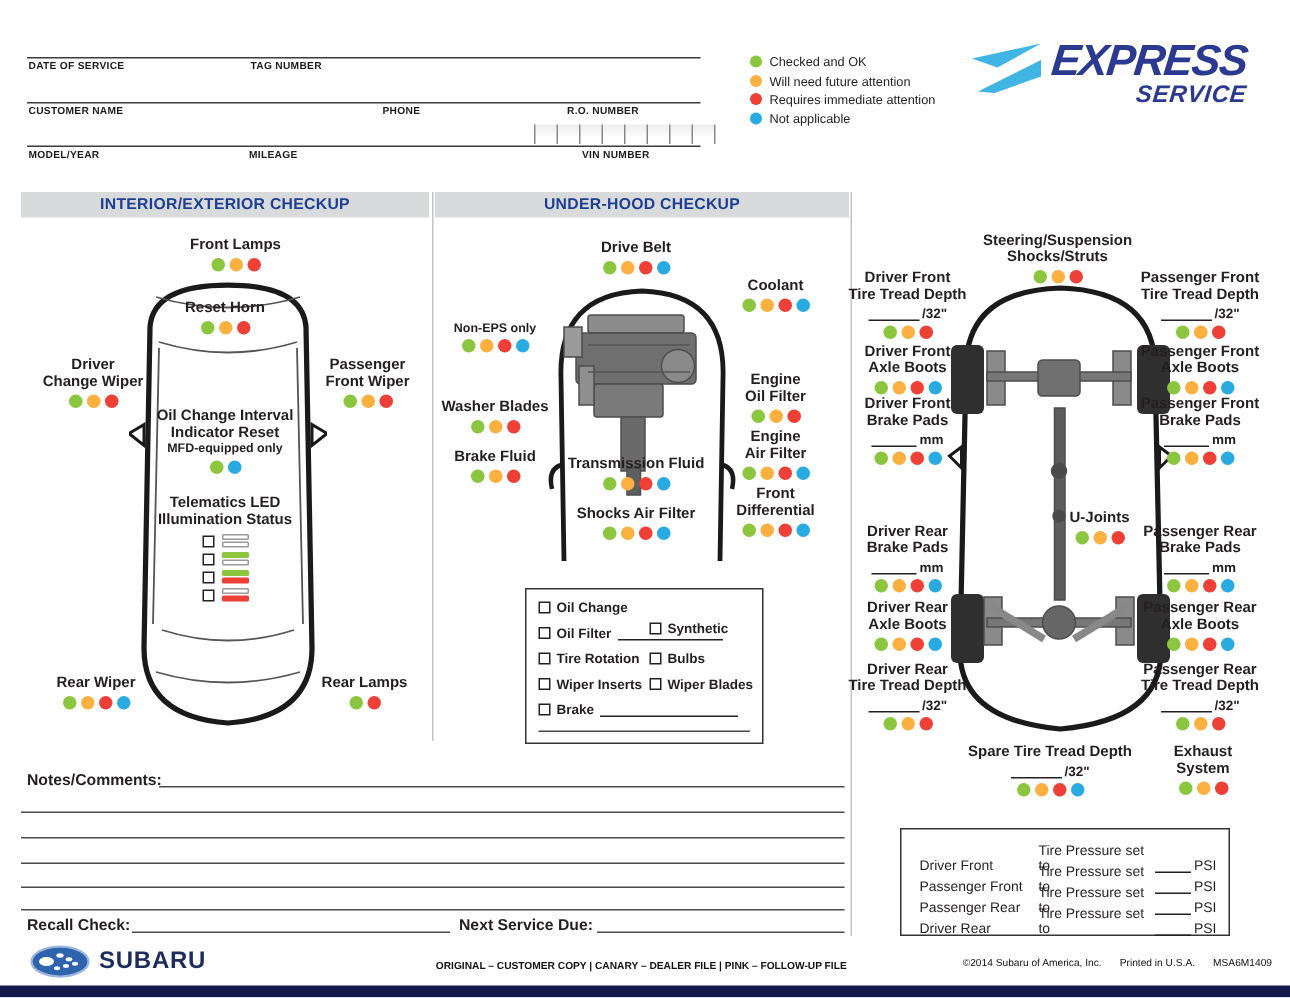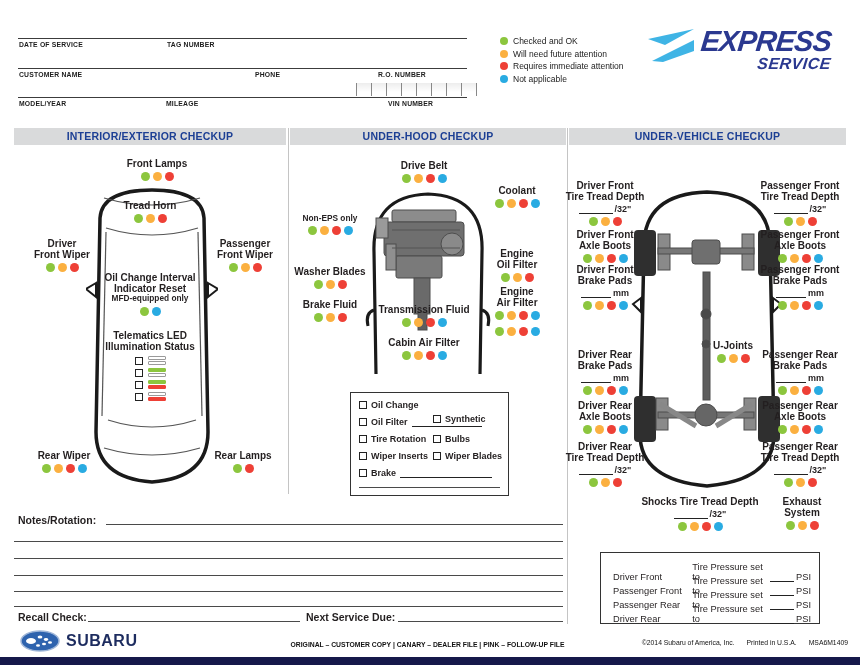--- a/index.html
+++ b/index.html
@@ -120,21 +120,20 @@
       <polygon points="4,34 46,13 46,24 15,35" fill="#3FB4E5"></polygon>
     </svg>
     <div class="express-text">
       <div class="express-line1">EXPRESS</div>
       <div class="express-line2">SERVICE</div>
     </div>
   </div>
 
   <div class="sec-title" style="left:14px;width:272px">INTERIOR/EXTERIOR CHECKUP</div>
   <div class="sec-title" style="left:290px;width:276px">UNDER-HOOD CHECKUP</div>
-  <div class="sec-title" style="left:569px;width:277px">UNDER-VEHICLE CHECKUP</div>
   <div class="vdiv" style="left:288px;top:128px;height:366px"></div>
   <div class="vdiv" style="left:567px;top:128px;height:496px"></div>
 
   <svg class="illus" style="left:86px;top:182px" width="132" height="312" viewBox="0 0 132 312">
     <path d="M14,36 Q16,8 66,8 Q116,8 118,36 L122,250 Q122,296 66,300 Q10,296 10,250 Z" fill="#fff" stroke="#1a1a1a" stroke-width="3.5" stroke-linejoin="round"></path>
     <path d="M18,16 Q66,30 114,16" fill="none" stroke="#555" stroke-width="1.2"></path>
     <path d="M20,46 Q66,60 112,46" fill="none" stroke="#555" stroke-width="1.2"></path>
     <path d="M20,50 L16,234" fill="none" stroke="#555" stroke-width="1.2"></path>
     <path d="M112,50 L116,234" fill="none" stroke="#555" stroke-width="1.2"></path>
     <path d="M22,238 Q66,252 110,238" fill="none" stroke="#555" stroke-width="1.2"></path>
@@ -188,30 +187,30 @@
 
   <div class="cp" style="left:92px;top:158px;width:130px">
     <div class="cp-label">Front Lamps</div>
     <div class="dots">
         <span class="dot" style="background: rgb(140, 198, 62);"></span>
         <span class="dot" style="background: rgb(251, 176, 64);"></span>
         <span class="dot" style="background: rgb(238, 64, 54);"></span>
       </div>
   </div>
   <div class="cp" style="left:95px;top:200px;width:110px">
-    <div class="cp-label">Tread Horn</div>
+    <div class="cp-label">Reset Horn</div>
     <div class="dots">
         <span class="dot" style="background: rgb(140, 198, 62);"></span>
         <span class="dot" style="background: rgb(251, 176, 64);"></span>
         <span class="dot" style="background: rgb(238, 64, 54);"></span>
       </div>
   </div>
   <div class="cp" style="left:10px;top:238px;width:104px">
     <div class="cp-label">Driver
-Front Wiper</div>
+Change Wiper</div>
     <div class="dots">
         <span class="dot" style="background: rgb(140, 198, 62);"></span>
         <span class="dot" style="background: rgb(251, 176, 64);"></span>
         <span class="dot" style="background: rgb(238, 64, 54);"></span>
       </div>
   </div>
   <div class="cp" style="left:192px;top:238px;width:106px">
     <div class="cp-label">Passenger
 Front Wiper</div>
     <div class="dots">
@@ -345,29 +344,31 @@
   <div class="cp" style="left:366px;top:304px;width:116px">
     <div class="cp-label">Transmission Fluid</div>
     <div class="dots">
         <span class="dot" style="background: rgb(140, 198, 62);"></span>
         <span class="dot" style="background: rgb(251, 176, 64);"></span>
         <span class="dot" style="background: rgb(238, 64, 54);"></span>
         <span class="dot" style="background: rgb(41, 171, 226);"></span>
       </div>
   </div>
   <div class="cp" style="left:462px;top:324px;width:110px">
+    <div class="cp-label">Front
+Differential</div>
     <div class="dots">
         <span class="dot" style="background: rgb(140, 198, 62);"></span>
         <span class="dot" style="background: rgb(251, 176, 64);"></span>
         <span class="dot" style="background: rgb(238, 64, 54);"></span>
         <span class="dot" style="background: rgb(41, 171, 226);"></span>
       </div>
   </div>
   <div class="cp" style="left:366px;top:337px;width:116px">
-    <div class="cp-label">Cabin Air Filter</div>
+    <div class="cp-label">Shocks Air Filter</div>
     <div class="dots">
         <span class="dot" style="background: rgb(140, 198, 62);"></span>
         <span class="dot" style="background: rgb(251, 176, 64);"></span>
         <span class="dot" style="background: rgb(238, 64, 54);"></span>
         <span class="dot" style="background: rgb(41, 171, 226);"></span>
       </div>
   </div>
 
   <div class="svc-box">
     <div class="svc-item" style="left:8px;top:7px">
@@ -400,20 +401,29 @@
         <span>Wiper Blades</span>
     </div>
     <div class="svc-item" style="left:8px;top:75px">
       <span class="cbx"></span>
         <span>Brake</span>
         <span class="bl" style="width:92px"></span>
     </div>
     <div class="note-line" style="left:8px;top:94px;width:141px"></div>
   </div>
 
+  <div class="cp" style="left:640px;top:155px;width:130px">
+    <div class="cp-label">Steering/Suspension
+Shocks/Struts</div>
+    <div class="dots">
+        <span class="dot" style="background: rgb(140, 198, 62);"></span>
+        <span class="dot" style="background: rgb(251, 176, 64);"></span>
+        <span class="dot" style="background: rgb(238, 64, 54);"></span>
+      </div>
+  </div>
   <div class="cp" style="left:553px;top:180px;width:104px">
     <div class="cp-label">Driver Front
 Tire Tread Depth</div>
     <div class="blank">
         <span class="bl" style="width:34px"></span>
         <span>/32"</span>
       </div>
     <div class="dots">
         <span class="dot" style="background: rgb(140, 198, 62);"></span>
         <span class="dot" style="background: rgb(251, 176, 64);"></span>
@@ -557,21 +567,21 @@
         <span class="bl" style="width:34px"></span>
         <span>/32"</span>
       </div>
     <div class="dots">
         <span class="dot" style="background: rgb(140, 198, 62);"></span>
         <span class="dot" style="background: rgb(251, 176, 64);"></span>
         <span class="dot" style="background: rgb(238, 64, 54);"></span>
       </div>
   </div>
   <div class="cp" style="left:630px;top:496px;width:140px">
-    <div class="cp-label">Shocks Tire Tread Depth</div>
+    <div class="cp-label">Spare Tire Tread Depth</div>
     <div class="blank">
         <span class="bl" style="width:34px"></span>
         <span>/32"</span>
       </div>
     <div class="dots">
         <span class="dot" style="background: rgb(140, 198, 62);"></span>
         <span class="dot" style="background: rgb(251, 176, 64);"></span>
         <span class="dot" style="background: rgb(238, 64, 54);"></span>
         <span class="dot" style="background: rgb(41, 171, 226);"></span>
       </div>
@@ -614,21 +624,21 @@
     <div class="tp-row" style="top:51px">
       <span class="tp-pos">Driver Rear</span>
       <span class="tp-set">
           <span>Tire Pressure set to</span>
           <span class="bl" style="width:26px"></span>
           <span>PSI</span>
         </span>
     </div>
   </div>
 
-  <div class="blabel" style="left:18px;top:514px">Notes/Rotation:</div>
+  <div class="blabel" style="left:18px;top:514px">Notes/Comments:</div>
   <div class="note-line" style="left:106px;top:524px;width:457px"></div>
   <div class="note-line" style="left:14px;top:541px;width:549px"></div>
   <div class="note-line" style="left:14px;top:558px;width:549px"></div>
   <div class="note-line" style="left:14px;top:575px;width:549px"></div>
   <div class="note-line" style="left:14px;top:591px;width:549px"></div>
   <div class="note-line" style="left:14px;top:606px;width:549px"></div>
   <div class="blabel" style="left:18px;top:611px">Recall Check:</div>
   <div class="note-line" style="left:88px;top:621px;width:212px"></div>
   <div class="blabel" style="left:306px;top:611px">Next Service Due:</div>
   <div class="note-line" style="left:398px;top:621px;width:165px"></div>

